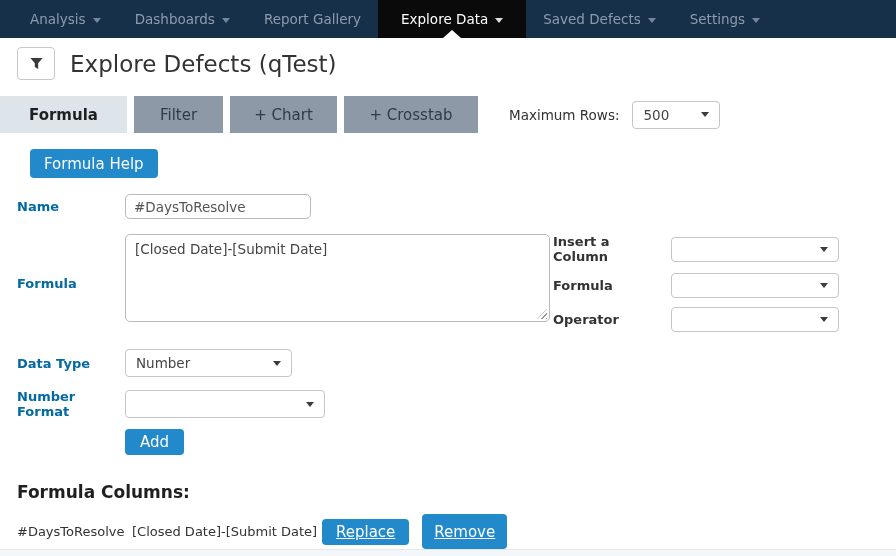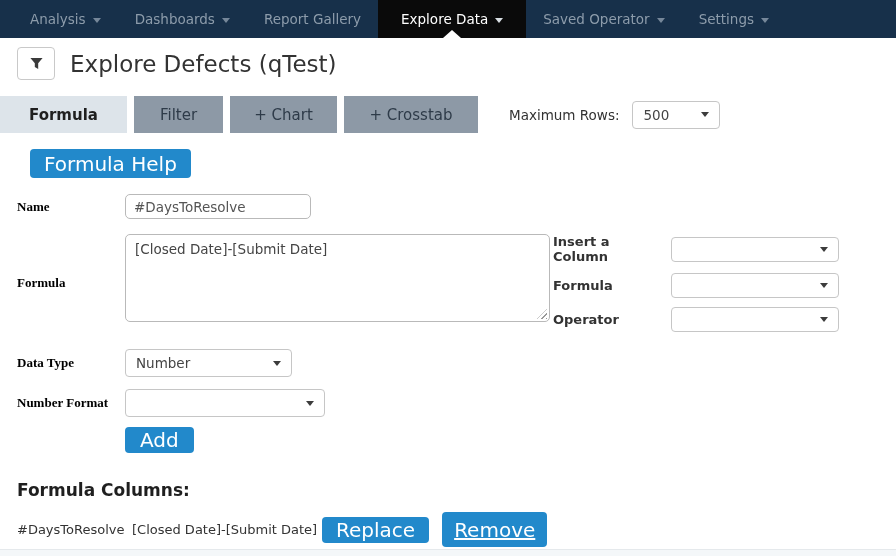--- a/index.html
+++ b/index.html
@@ -41,26 +41,26 @@
   .select { border:1px solid #c6c6c6; border-radius:4px; background:#fff; height:28px;
             display:flex; align-items:center; justify-content:space-between;
             padding:0 10px; font-size:13.5px; color:#444; cursor:pointer; }
   .sel-caret { width:0; height:0; border-left:4px solid transparent;
                border-right:4px solid transparent; border-top:5px solid #3c3c3c; }
   .max-rows .select { width:88px; margin-left:13px; }
   
   .add-heading-row { display:flex; align-items:center; margin:16px 0 0 17px; }
   .add-heading { font-size:19px; font-weight:bold; color:#1f1f1f; }
   .btn { background:#2289cb; color:#fff; border:none; border-radius:4px;
-         font-size:20px; font-family:inherit; cursor:pointer; }
+         font-size:15px; font-family:inherit; cursor:pointer; }
   .help-btn { margin-left:13px; height:29px; padding:0 14px; }
   
   .form { margin-left:17px; }
   .frow { display:flex; align-items:center; }
-  .flabel { width:108px; font-size:13px; font-weight:bold; color:#000000; flex-shrink:0;font-family:Liberation Serif, serif; }
+  .flabel { width:108px; font-size:13px; font-weight:bold; color:#0369a1; flex-shrink:0; }
   .name-row { margin-top:16px; }
   .text-input { width:186px; height:25px; border:1px solid #b9b9b9; border-radius:5px;
                 padding:0 8px; font-size:13.5px; color:#555; font-family:inherit;
                 outline:none; background:#fff; }
   .formula-row { margin-top:15px; align-items:flex-start; }
   .formula-row .flabel { align-self:center; }
   .ta-wrap { position:relative; }
   .formula-textarea { width:425px; height:88px; border:1px solid #b9b9b9; border-radius:5px;
                       padding:6px 9px; font-size:13.5px; color:#444; font-family:inherit;
                       resize:none; outline:none; display:block; background:#fff; }
@@ -78,21 +78,21 @@
   .display-row { margin-top:12px; }
   .df-select { width:200px; }
   .add-row { margin-top:10px; }
   .add-btn { margin-left:108px; height:26px; padding:0 15px; }
   
   .fc-heading { margin:27px 0 0 17px; font-size:17px; font-weight:bold; color:#1f1f1f; }
   .fc-row { display:flex; align-items:center; margin:12px 0 0 17px;
             font-size:13px; color:#333; }
   .fc-name { width:115px; }
   .fc-formula { width:190px; }
-  .replace-btn { height:26px; padding:0 14px; }
+  .replace-btn { height:26px; padding:0 14px;text-decoration:underline; }
   .remove-btn { height:35px; padding:0 12px; margin-left:13px;text-decoration:underline; }
   
   .bottom-bar { position:absolute; left:0; right:0; bottom:0; height:7px;
                 background:#f4f7f9; border-top:1px solid #e5e9ec; }
 </style>
 </head>
 <body>
 
 <div class="navbar">
   <div class="nav-item">
@@ -105,21 +105,21 @@
   </div>
   <div class="nav-item">
     <span>Report Gallery</span>
   </div>
   <div class="nav-item active">
     <span>Explore Data</span>
     <span class="caret"></span>
     <span class="notch"></span>
   </div>
   <div class="nav-item">
-    <span>Saved Operator</span>
+    <span>Saved Defects</span>
     <span class="caret"></span>
   </div>
   <div class="nav-item">
     <span>Settings</span>
     <span class="caret"></span>
   </div>
 </div>
 
 <div class="header">
   <div class="filter-btn">

